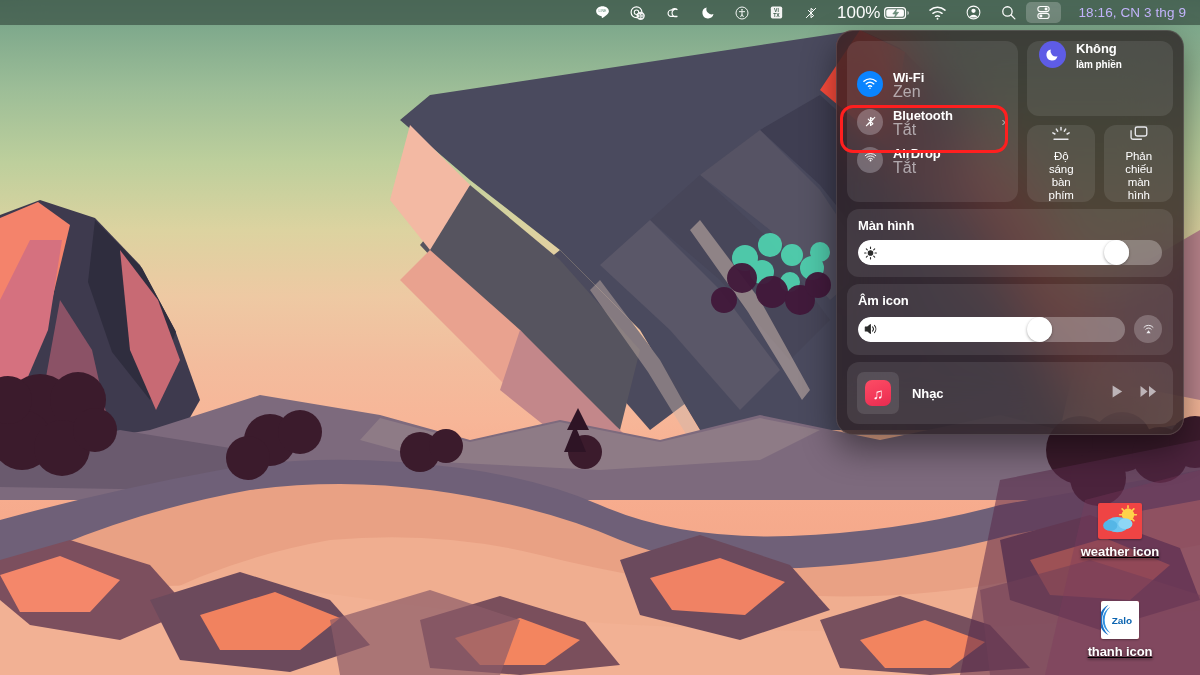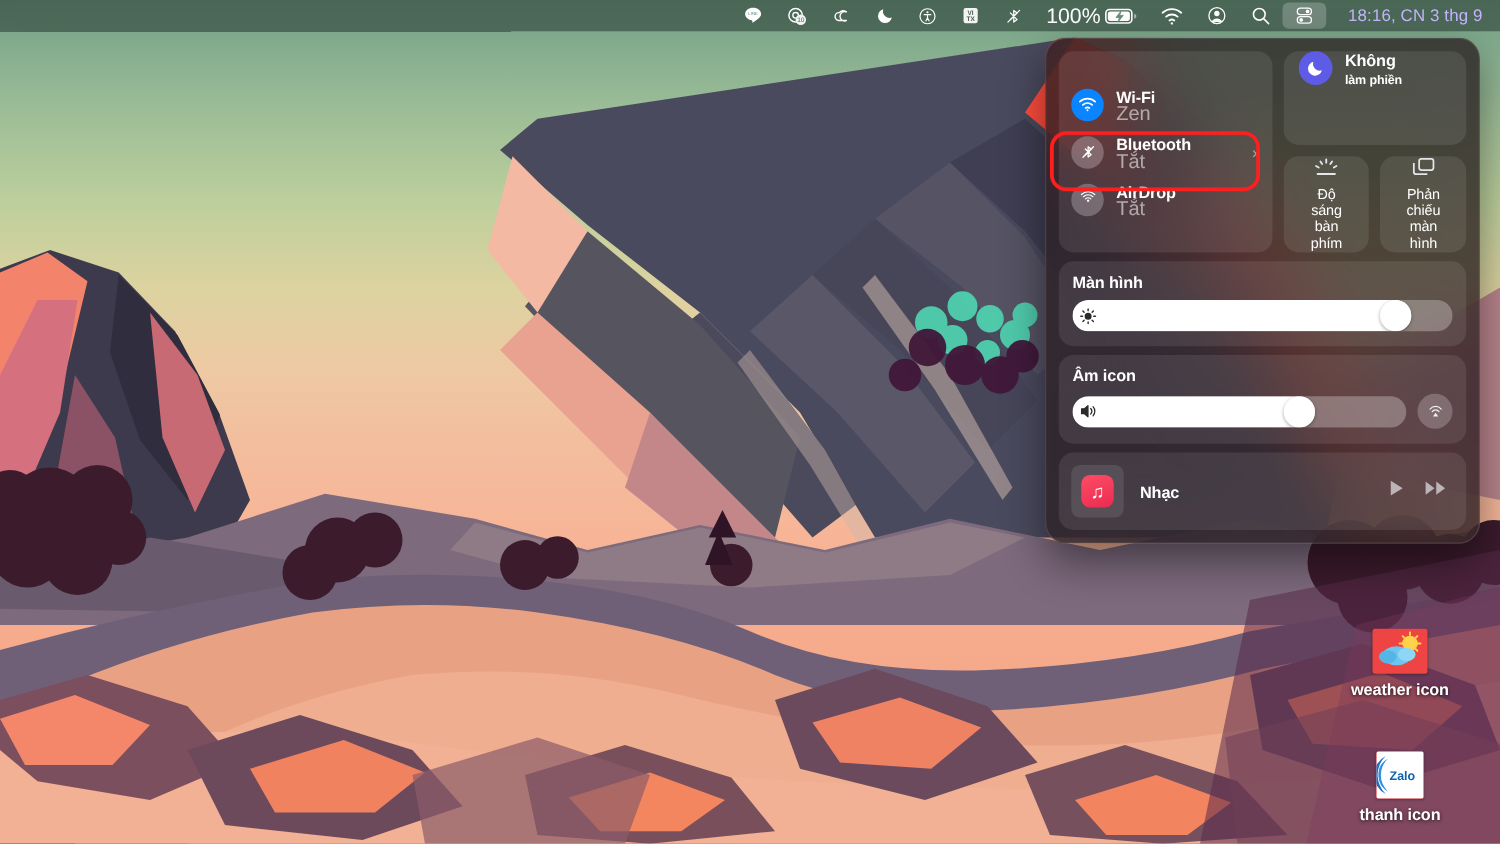--- a/index.html
+++ b/index.html
@@ -159,21 +159,21 @@
     background:linear-gradient(160deg,#fc4c64,#f43a5a 55%,#e82b50);
     display:flex;align-items:center;justify-content:center;
     font-size:15px;color:#fff;
   }
   .music-title{flex:1;color:#fff;font-size:13px;font-weight:bold;letter-spacing:-0.1px;}
   .music-ctrl{display:flex;align-items:center;gap:14px;}
 
   
   .desk-icon{
     position:absolute;width:120px;display:flex;flex-direction:column;
-    align-items:center;gap:5px;z-index:30;
+    align-items:center;gap:5px;z-index:30;text-decoration:underline;
   }
   .desk-icon .thumb{
     width:44px;height:36px;background:#ef4444;border-radius:2px;
     display:flex;align-items:center;justify-content:center;overflow:hidden;
     box-shadow:0 1px 2px rgba(0,0,0,0.3);
   }
   .desk-icon .thumb.sq{width:38px;height:38px;}
   .desk-label{
     color:#fff;font-size:13px;font-weight:bold;text-align:center;
     text-shadow:0 1px 3px rgba(0,0,0,0.75);letter-spacing:-0.1px;

